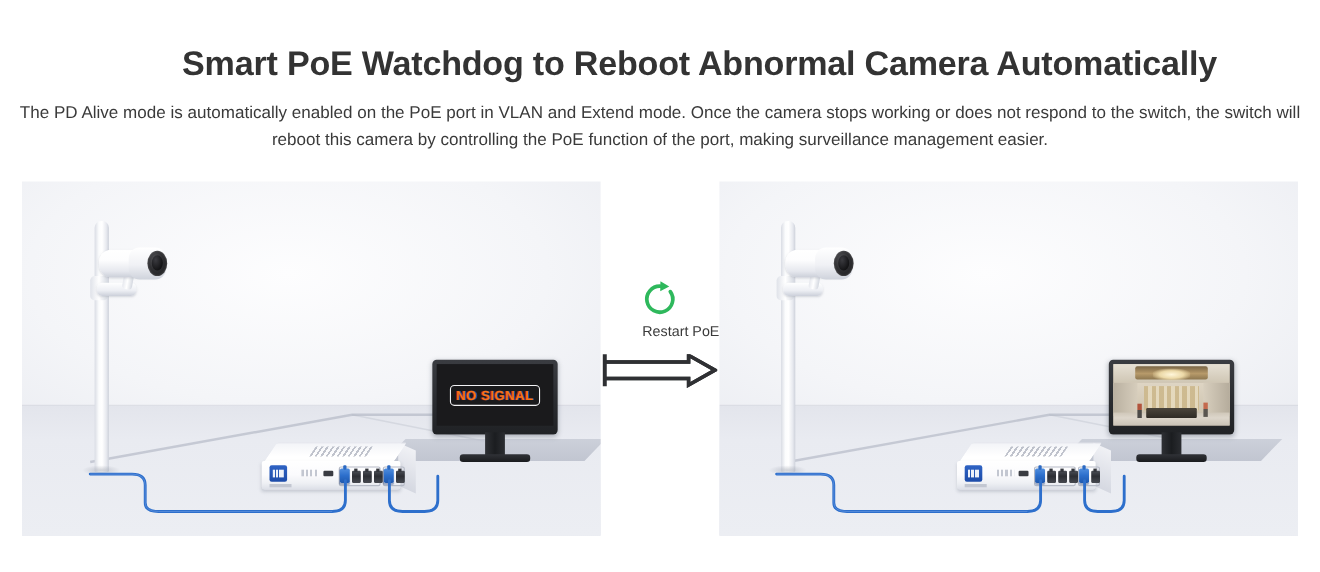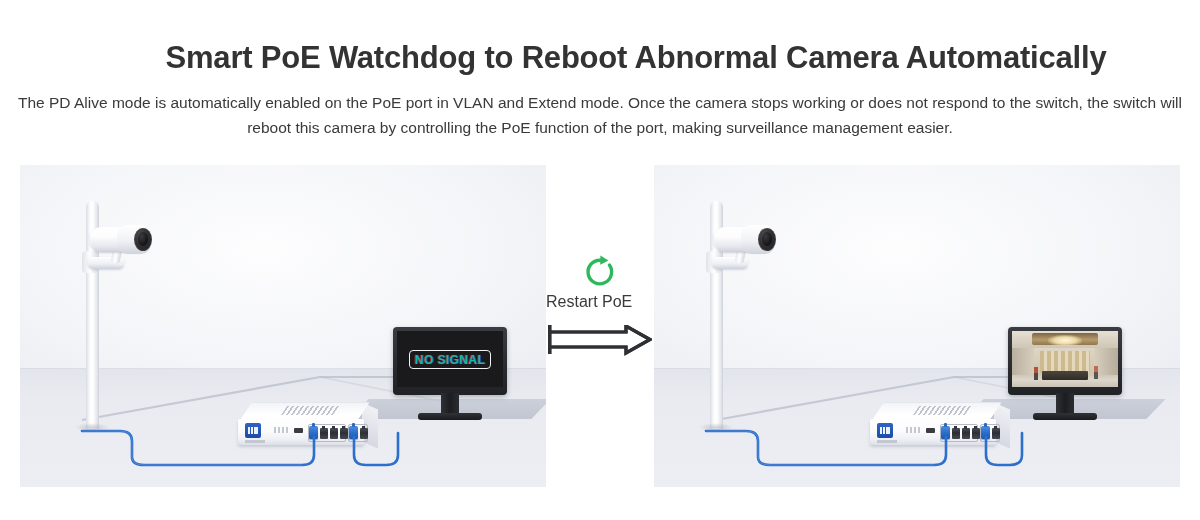--- a/index.html
+++ b/index.html
@@ -294,21 +294,21 @@
     width: 82px; height: 19px;
     border: 1.6px solid #f2f2f4;
     border-radius: 4px;
     display: flex;
     align-items: center;
     justify-content: center;
   }
   .nosignal-text {
     font-size: 12px;
     font-weight: bold;
-    color: #14b8a6;
+    color: #f97316;
     letter-spacing: 0.4px;
     text-shadow: -1px 0 rgba(255,40,40,0.55), 1px 0 rgba(40,120,255,0.55);
     white-space: nowrap;
   }
 
   
   .lobby { position: absolute; inset: 0; background: #c9bda9; }
   .lb-ceiling {
     position: absolute; left:0; right:0; top:0; height:17px;
     background: linear-gradient(to bottom, #e6e0d4 0%, #cfc6b4 100%);
@@ -363,22 +363,22 @@
     left: 546px; top: 255px;
     width: 108px;
   }
   .refresh-icon {
     display: block;
     margin: 0 auto;
     width: 34px; height: 34px;
   }
   .restart-label {
     margin-top: 4px;
-    text-align: left;
-    font-size: 16px;
+    text-align: right;
+    font-size: 13px;
     color: #3a3a3a;
     white-space: nowrap;
   }
   .flow-arrow {
     display: block;
     margin: 14px auto 0;
     width: 104px; height: 34px;
   }
 </style>
 </head>

